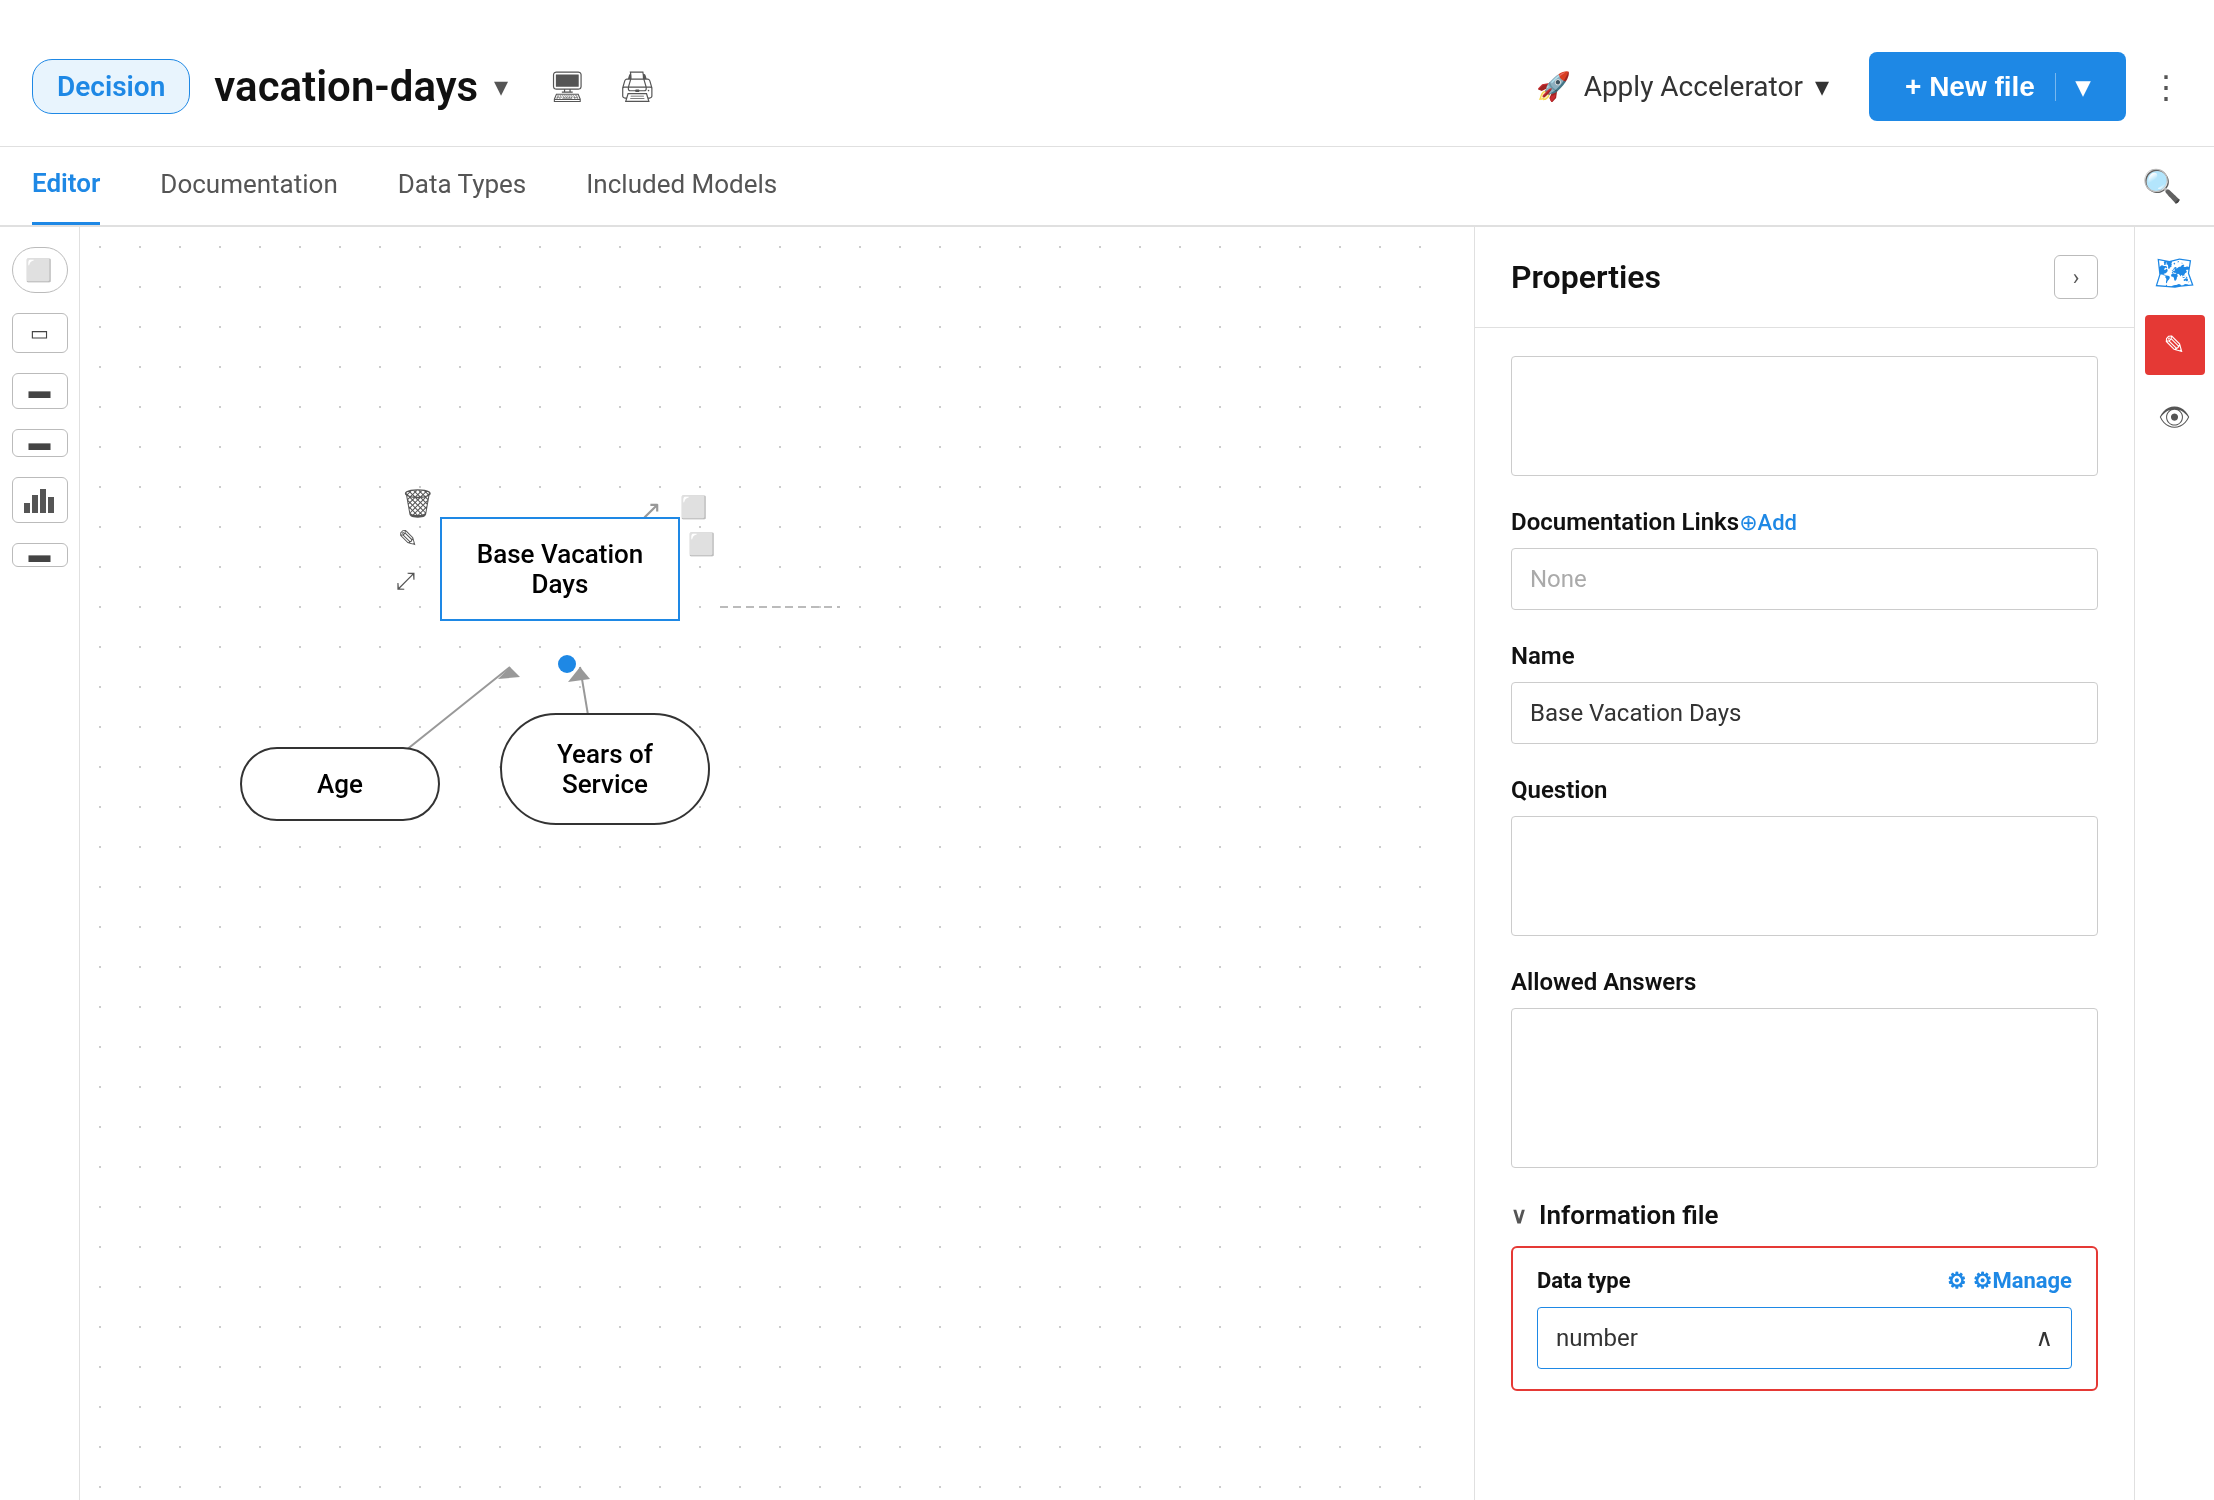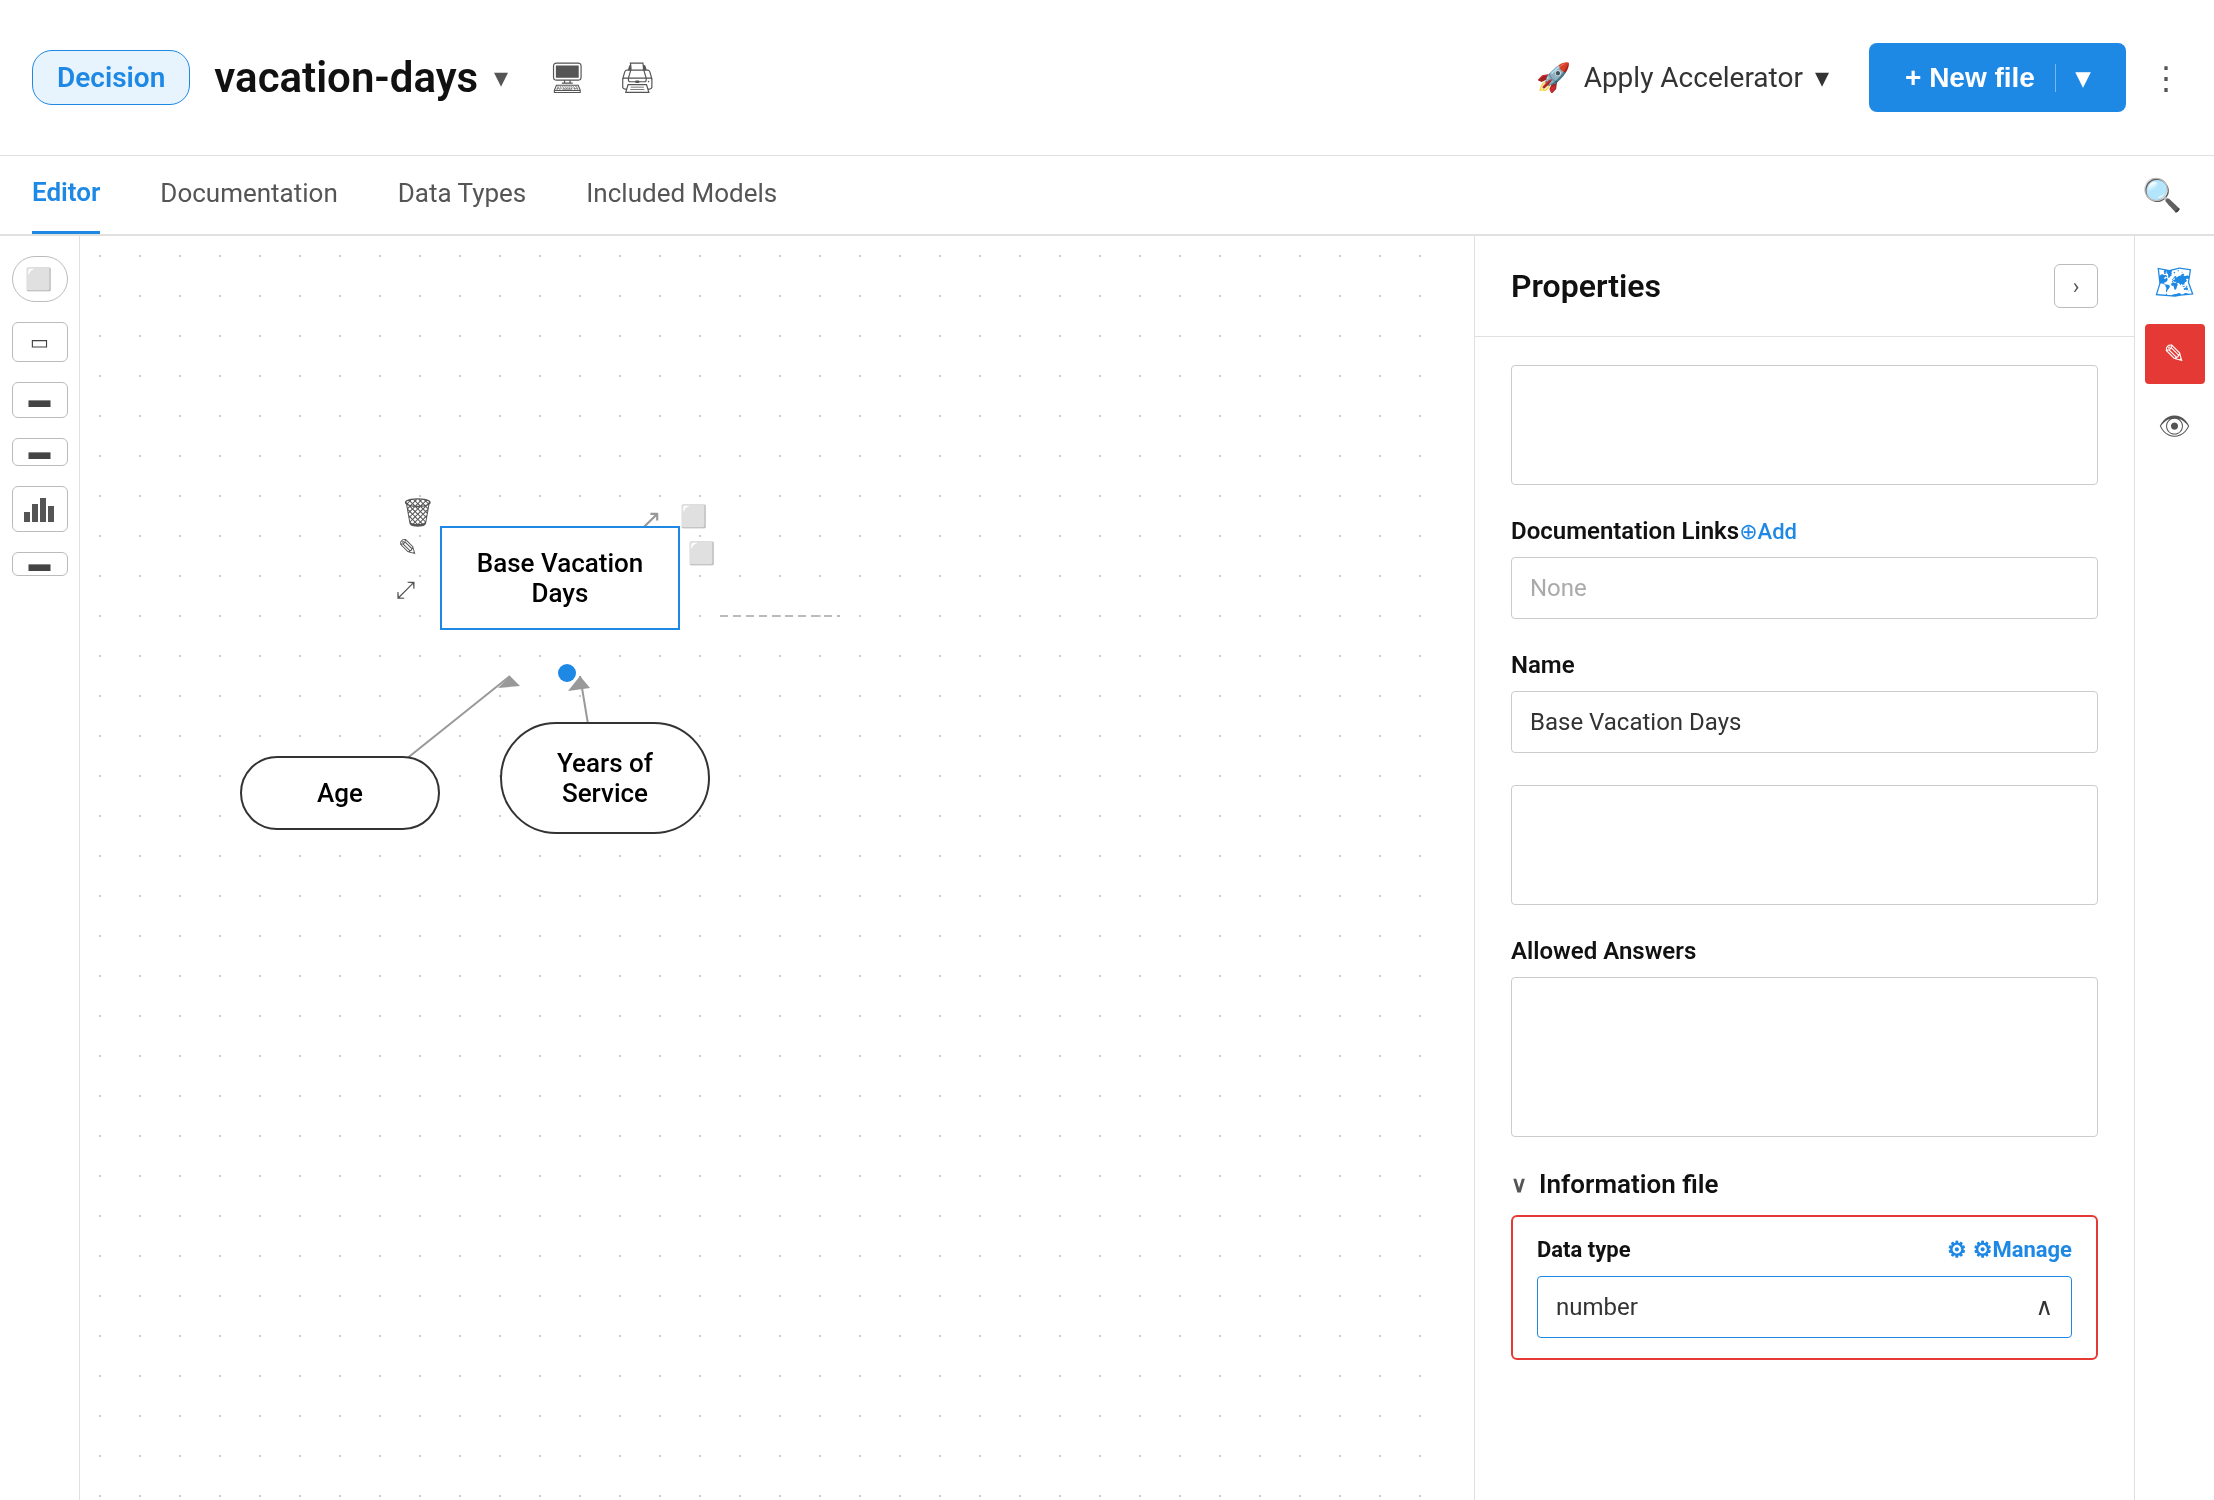--- a/index.html
+++ b/index.html
@@ -3,23 +3,24 @@
   <meta charset="utf-8">
   <style>
     * { box-sizing: border-box; margin: 0; padding: 0; }
     body { font-family: -apple-system, BlinkMacSystemFont, 'Segoe UI', Roboto, sans-serif; background: #fff; width: 2214px; height: 1500px; overflow: hidden; }
 
     
     .header {
       display: flex;
       align-items: center;
       padding: 0 32px;
-      height: 156px;
+      height: 120px;
       border-bottom: 1px solid #e0e0e0;
       background: #fff;
+      margin-top: 27px;
     }
     .decision-badge {
       background: #e8f4fd;
       border: 1.5px solid #1e88e5;
       border-radius: 20px;
       padding: 10px 24px;
       font-size: 28px;
       font-weight: 600;
       color: #1e88e5;
       margin-right: 24px;
@@ -493,20 +494,23 @@
       </div>
 
       <div class="prop-section">
         <div class="prop-label">
           <span>Name</span>
         </div>
         <input class="prop-input" type="text" value="Base Vacation Days" style="">
       </div>
 
       <div class="prop-section">
+        <div class="prop-label">
+          <span>Question</span>
+        </div>
         <textarea class="prop-input prop-textarea" style=""></textarea>
       </div>
 
       <div class="prop-section">
         <div class="prop-label">
           <span>Allowed Answers</span>
         </div>
         <textarea class="prop-input prop-textarea-tall" style=""></textarea>
       </div>
 

